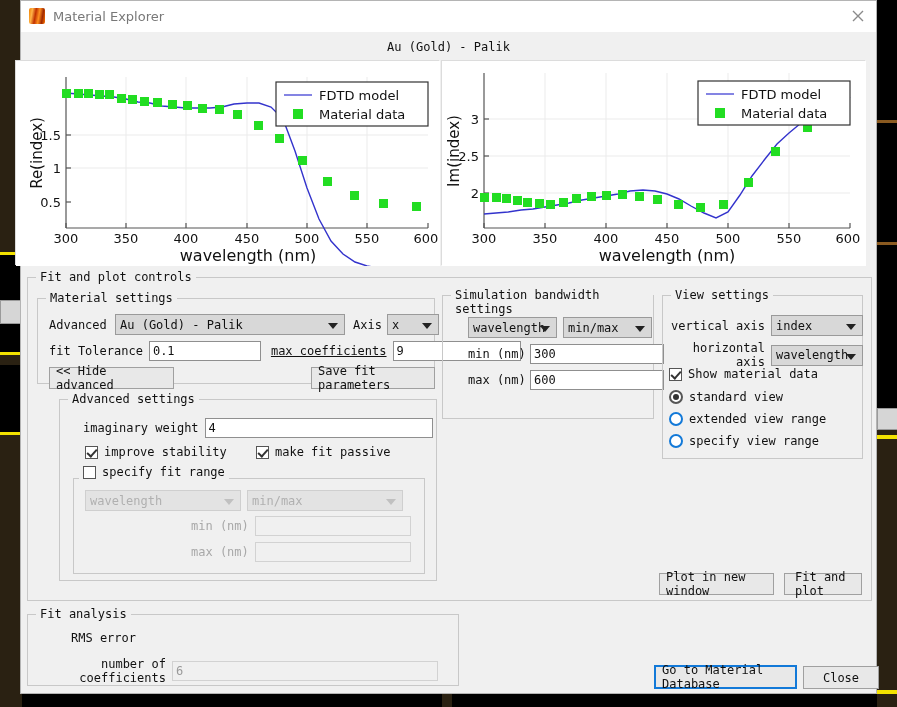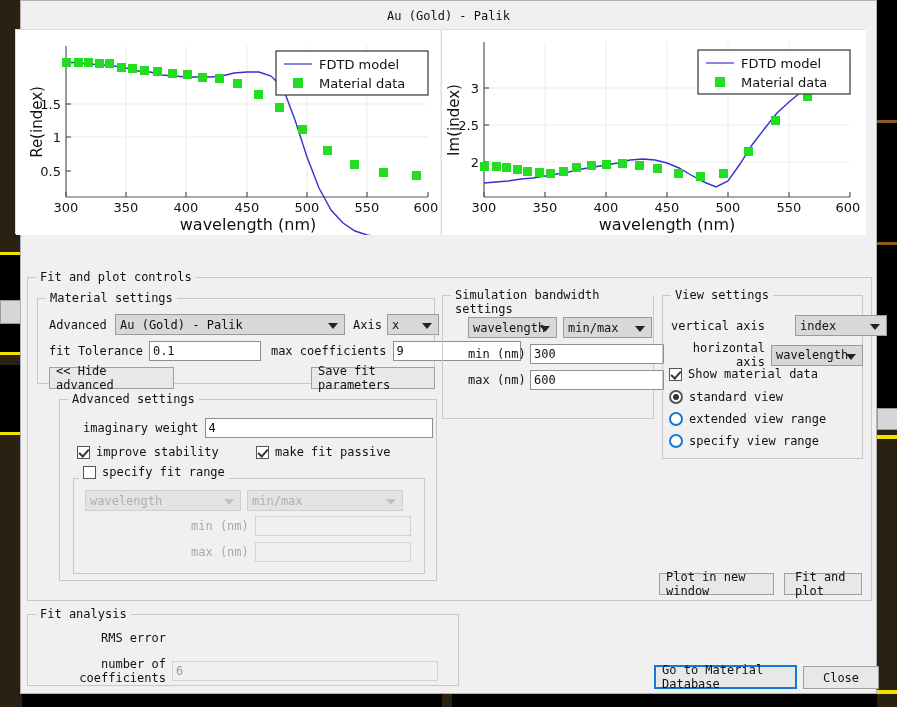--- a/index.html
+++ b/index.html
@@ -95,20 +95,29 @@
 <div class="bd-br2"></div>
 <div class="bd-scroll-r"></div>
 <div class="bd-y4"></div>
 <div class="bd-bottom"></div>
 <div class="bd-bot-black"></div>
 <div class="bd-bot-black2"></div>
 <div class="bd-y5"></div>
 
 <div class="window">
 
+  <div class="titlebar">
+    <div class="app-icon"></div>
+    <div class="title-text">Material Explorer</div>
+    <div class="close-x">
+      <svg width="16" height="16" viewBox="0 0 16 16">
+          <path d="M3 3 L13 13 M13 3 L3 13" stroke="#8a8a8a" stroke-width="1.4" fill="none"></path>
+        </svg>
+    </div>
+  </div>
 
   <div class="header-title">Au (Gold) - Palik</div>
 
   <div class="charts">
 
     <div class="chart-box" style="margin-left:-6px;">
       <svg class="chart-svg" width="424" height="205" viewBox="0 0 424 205">
         <rect x="0" y="0" width="424" height="205" fill="#ffffff"></rect>
         <g stroke="#ebebeb" stroke-width="1">
           <line x1="50" y1="107" x2="412" y2="107"></line>
@@ -273,34 +282,34 @@
     </div>
     <span class="lbl" style="margin-left:8px;">Axis</span>
     <div class="ddl" style="width:52px;margin-left:5px;">
       <span>x</span>
       <span class="caret"></span>
     </div>
   </div>
   <div class="row" style="position:absolute;left:28px;top:340px;">
     <span class="lbl">fit Tolerance</span>
     <input class="inp" style="width: 112px; margin-left: 6px;" value="0.1">
-    <span class="lbl" style="margin-left:10px;">max coefficients</span>
+    <span class="lbl" style="margin-left:10px;text-decoration:underline;">max coefficients</span>
     <input class="inp" style="width: 128px; margin-left: 6px;" value="9">
   </div>
   <div class="btn" style="position:absolute;left:28px;top:366px;width:125px;">&lt;&lt; Hide advanced</div>
   <div class="btn" style="position:absolute;left:290px;top:366px;width:124px;">Save fit parameters</div>
 
   <div class="groupbox" style="left:38px;top:398px;width:378px;height:182px;">
     <div class="group-title">Advanced settings</div>
   </div>
   <div class="row" style="position:absolute;left:62px;top:417px;">
     <span class="lbl">imaginary weight</span>
     <input class="inp" style="width: 228px; margin-left: 6px;" value="4">
   </div>
-  <div class="row" style="position:absolute;left:56px;top:444px;">
+  <div class="row" style="position:absolute;left:64px;top:444px;">
     <span class="cb checked"></span>
     <span class="lbl" style="margin-left:6px;">improve stability</span>
   </div>
   <div class="row" style="position:absolute;left:235px;top:444px;">
     <span class="cb checked"></span>
     <span class="lbl" style="margin-left:6px;">make fit passive</span>
   </div>
 
   <div class="groupbox" style="left:52px;top:477px;width:352px;height:96px;"></div>
   <div class="row" style="position:absolute;left:58px;top:464px;background:#f0f0f0;padding:0 4px;">
@@ -344,21 +353,21 @@
     <input class="inp" style="width: 134px; margin-left: 4px;" value="300">
   </div>
   <div class="row" style="position:absolute;left:447px;top:369px;">
     <span class="lbl" style="width:58px;">max (nm)</span>
     <input class="inp" style="width: 134px; margin-left: 4px;" value="600">
   </div>
 
   <div class="groupbox" style="left:641px;top:294px;width:201px;height:164px;">
     <div class="group-title">View settings</div>
   </div>
-  <div class="row" style="position:absolute;left:648px;top:314px;gap:24px;">
+  <div class="row" style="position:absolute;left:648px;top:314px;">
     <span class="lbl" style="width:96px;text-align:right;">vertical axis</span>
     <div class="ddl" style="width:92px;margin-left:6px;">
       <span>index</span>
       <span class="caret"></span>
     </div>
   </div>
   <div class="row" style="position:absolute;left:648px;top:340px;">
     <span class="lbl" style="width:96px;text-align:right;">horizontal axis</span>
     <div class="ddl" style="width:92px;margin-left:6px;">
       <span>wavelength</span>
@@ -382,21 +391,21 @@
     <span class="lbl" style="margin-left:6px;">specify view range</span>
   </div>
 
   <div class="btn" style="position:absolute;left:638px;top:572px;width:115px;">Plot in new window</div>
   <div class="btn" style="position:absolute;left:763px;top:572px;width:78px;padding-left:10px;">Fit and plot</div>
 
   <div class="groupbox" style="left:6px;top:613px;width:432px;height:72px;">
     <div class="group-title">Fit analysis</div>
   </div>
   <div class="row" style="position:absolute;left:20px;top:630px;">
-    <span class="lbl" style="width:125px;text-align:right;">RMS error</span>
+    <span class="lbl" style="width:125px;text-align:center;">RMS error</span>
   </div>
   <div class="row" style="position:absolute;left:20px;top:656px;">
     <span class="lbl" style="width:125px;text-align:right;">number of coefficients</span>
     <input class="inp inp-ro" style="width: 266px; margin-left: 6px;" readonly="" value="6">
   </div>
 
   <div class="btn btn-focus" style="position:absolute;left:633px;top:664px;width:143px;height:24px;">Go to Material Database</div>
   <div class="btn" style="position:absolute;left:782px;top:665px;width:76px;height:23px;">Close</div>
 
 </div>

